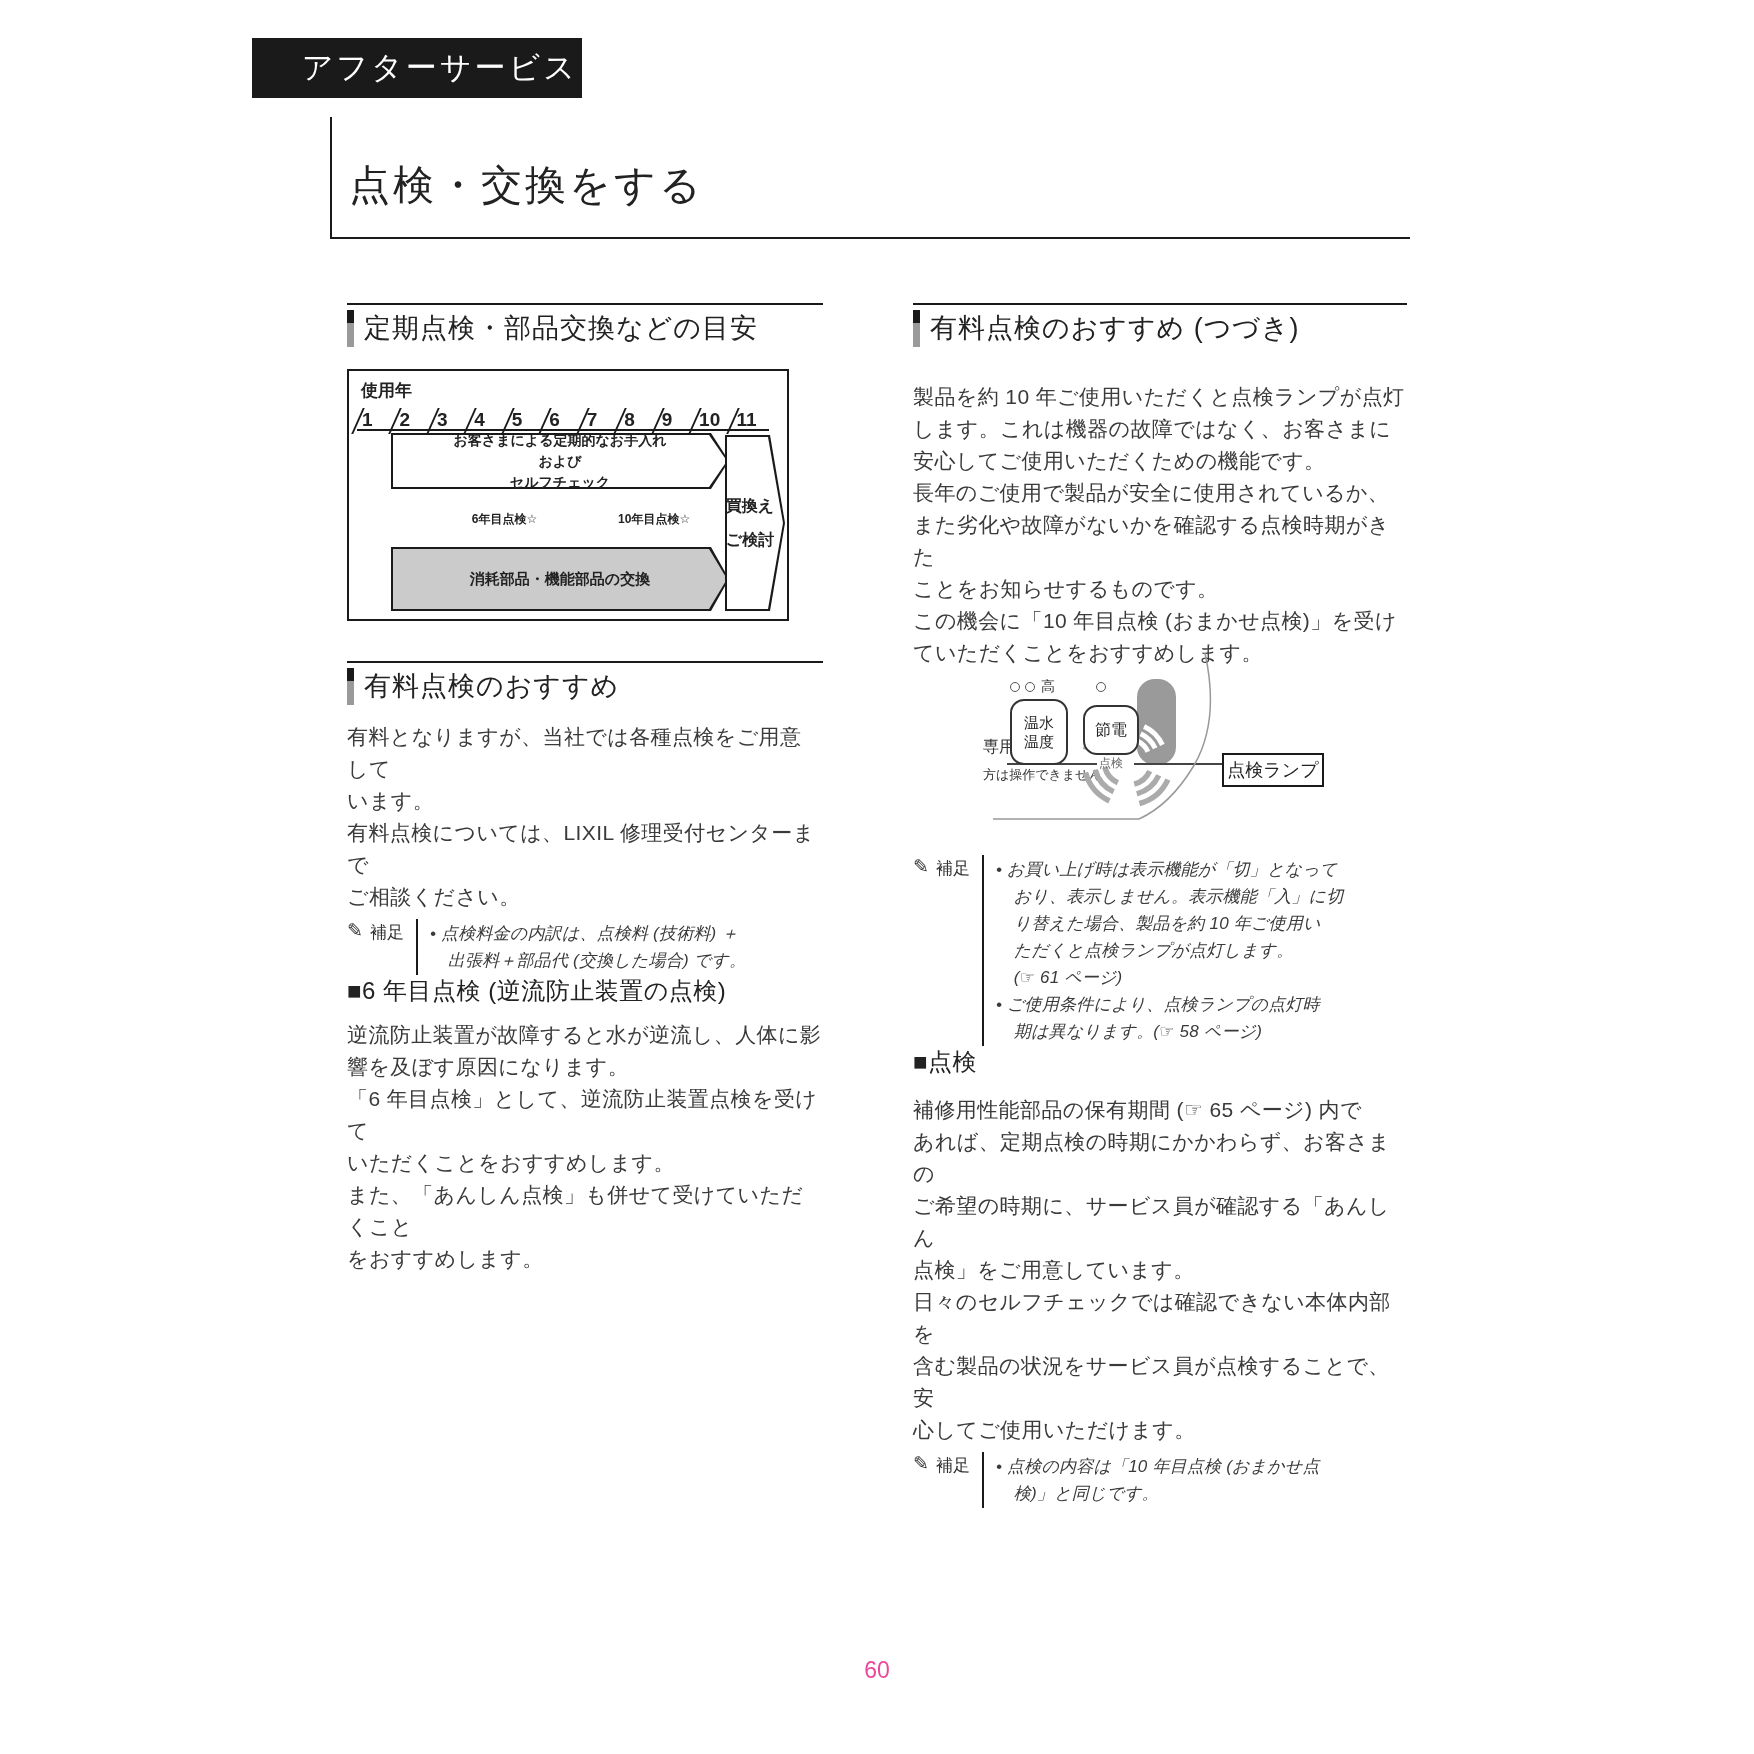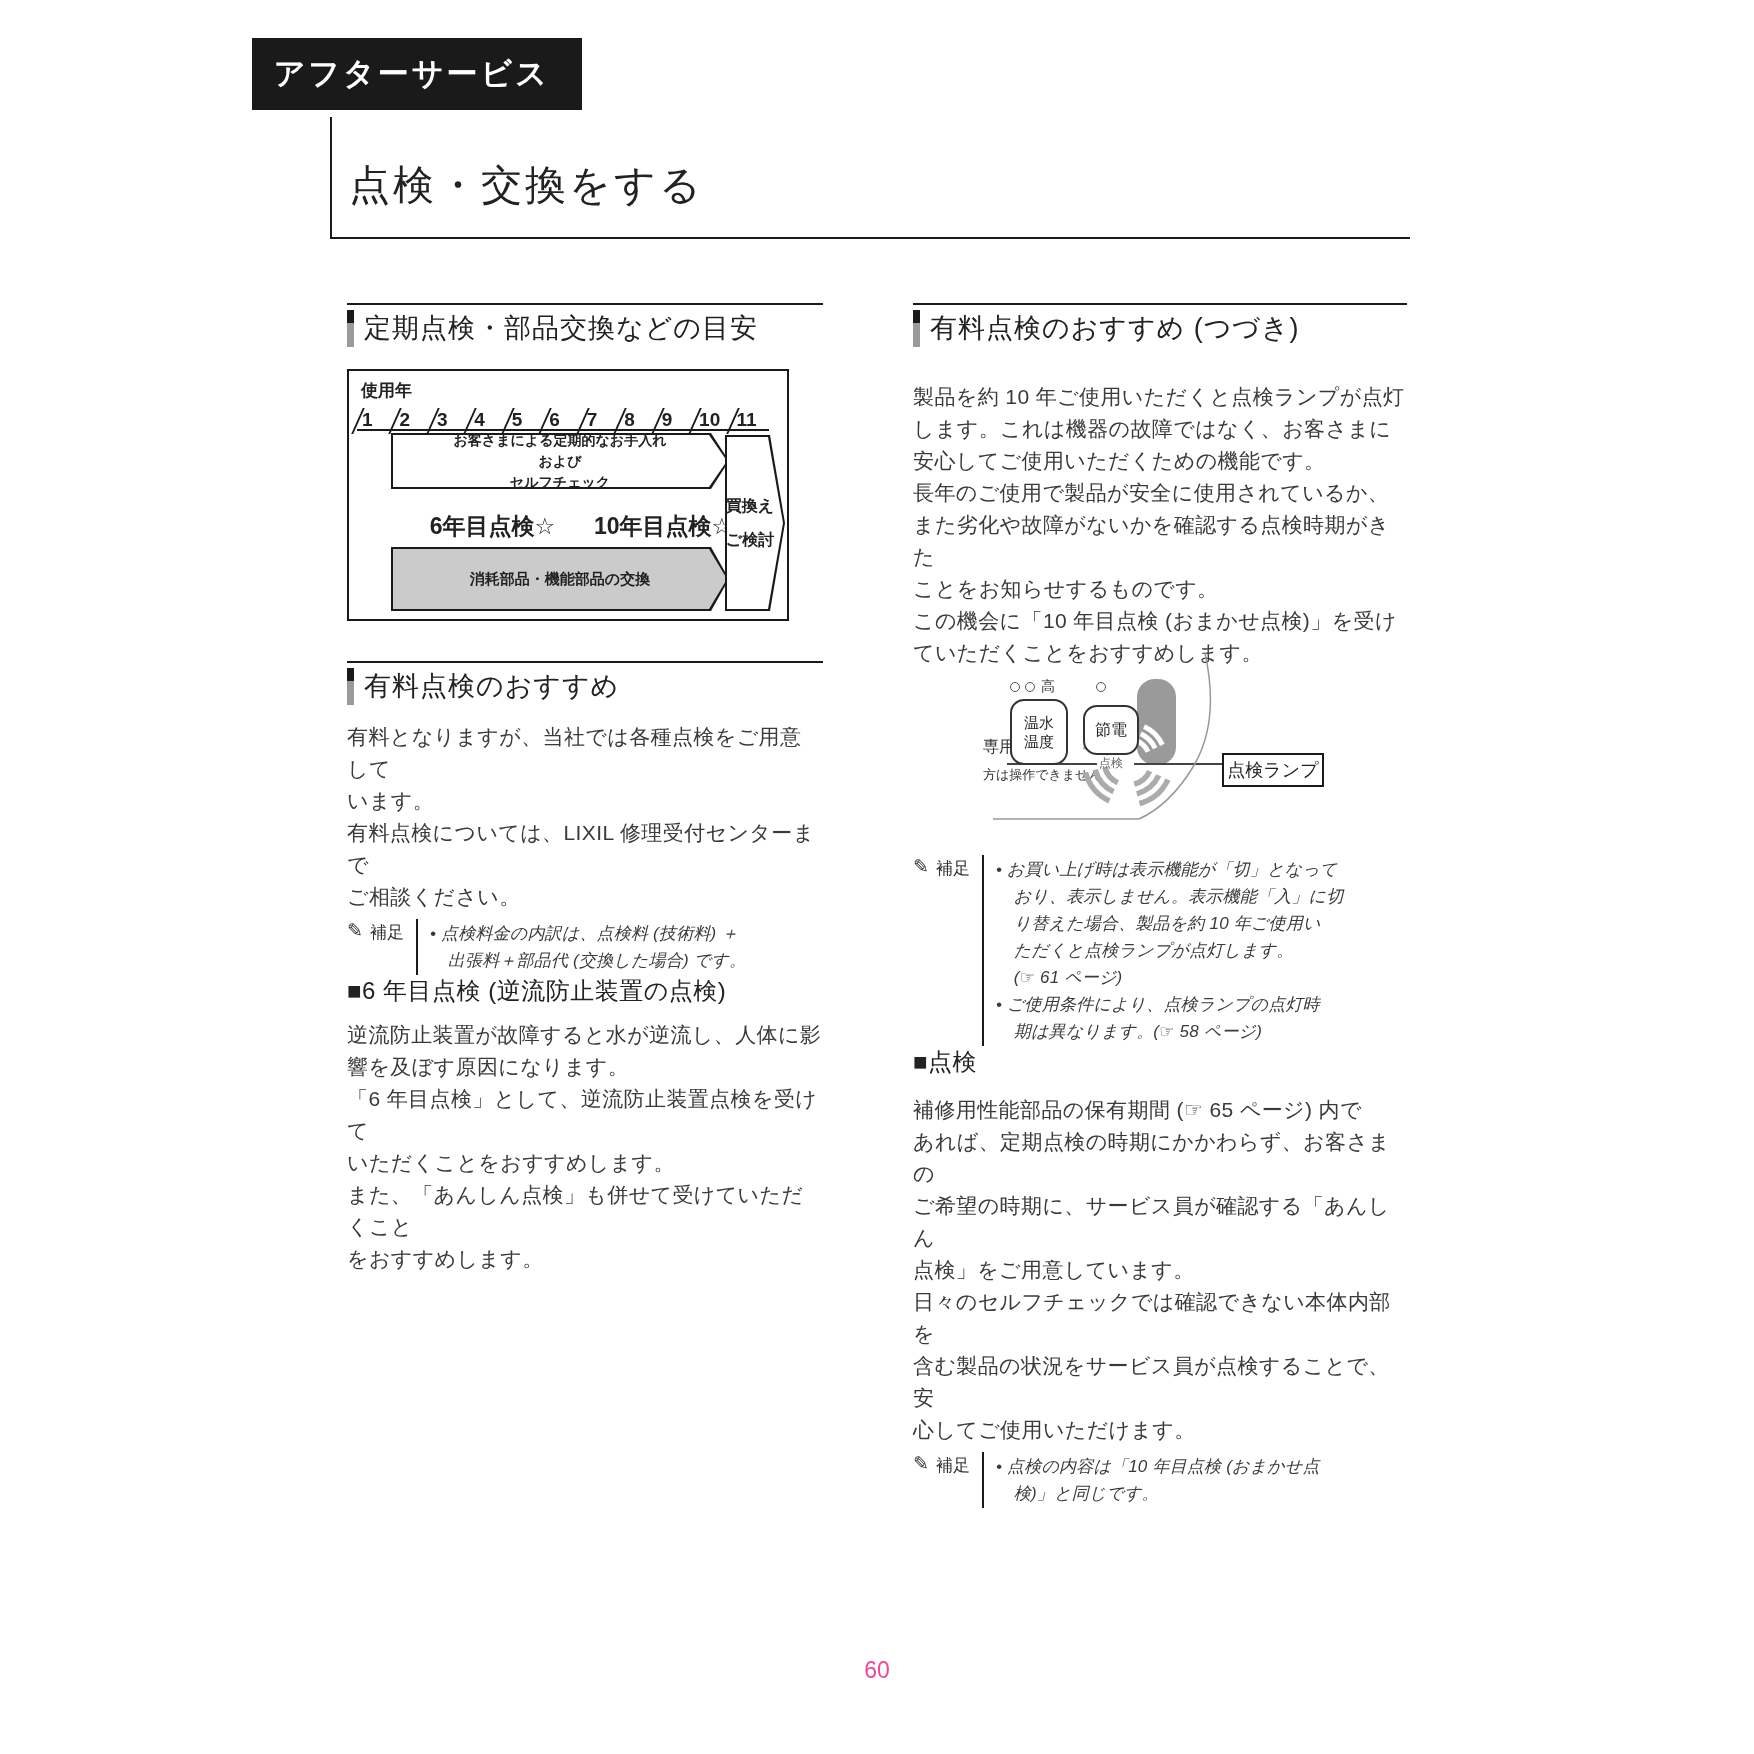--- a/index.html
+++ b/index.html
@@ -1,23 +1,23 @@
 <!DOCTYPE html>
 <html lang="ja"><head>
 <meta charset="utf-8">
 <style>
   html,body{margin:0;padding:0;background:#e8e8e8;}
   #page{position:relative;width:1754px;height:1754px;background:#ffffff;margin:0 auto;overflow:hidden;
         font-family:"Liberation Sans","DejaVu Sans",sans-serif;color:#2b2b2b;}
   .pre{white-space:pre-line;}
 
   
-  #banner{position:absolute;left:252px;top:38px;width:330px;height:72px;background:#1a1a1a;color:#fff;
-          display:flex;align-items:center;justify-content:flex-end;padding-right:32px;box-sizing:border-box;
-          font-size:31px;font-weight:700;letter-spacing:3px;}
+  #banner{position:absolute;left:252px;top:38px;width:330px;height:60px;background:#1a1a1a;color:#fff;
+          display:flex;align-items:center;justify-content:flex-end;padding-right:4px;box-sizing:border-box;
+          font-size:31px;font-weight:400;letter-spacing:3px;}
   #title-rule{position:absolute;left:330px;top:117px;width:1078px;height:120px;
           border-left:2px solid #1a1a1a;border-bottom:2px solid #1a1a1a;}
   #page-title{position:absolute;left:349px;top:158px;margin:0;font-size:41px;font-weight:400;letter-spacing:3px;color:#222;}
 
   
   .col{position:absolute;top:303px;}
   #col-left{left:347px;width:476px;}
   #col-right{left:913px;width:494px;}
 
   .sec-h{border-top:2px solid #1a1a1a;padding-top:5px;display:flex;gap:10px;align-items:flex-start;}
@@ -52,21 +52,21 @@
   .pent .pent-txt{position:absolute;inset:0;display:flex;align-items:center;justify-content:center;
       text-align:center;font-weight:700;color:#222;z-index:1;}
   #arrow-selfcheck{left:42px;top:62px;width:338px;height:56px;--tip:18px;}
   #arrow-selfcheck .pent-txt{font-size:14px;line-height:1.5;}
   #arrow-consumable{left:42px;top:176px;width:338px;height:64px;--tip:18px;}
   #arrow-consumable .pent-fg{background:#cbcbcb;}
   #arrow-consumable .pent-txt{font-size:15px;}
   #arrow-replace{left:376px;top:64px;width:60px;height:176px;--tip:15px;}
   #arrow-replace .pent-txt{font-size:16px;line-height:2.1;padding-right:10px;}
   #stars-row{position:absolute;left:42px;top:140px;width:380px;display:flex;justify-content:space-evenly;
-      font-size:23px;font-weight:700;color:#222;}
+      font-size:12px;font-weight:700;color:#222;}
 
   
   #panel{position:relative;width:494px;height:190px;margin-top:-20px;}
   #panel .led{position:absolute;width:10px;height:10px;border:1.5px solid #555;border-radius:50%;box-sizing:border-box;}
   #led-a{left:97px;top:33px;} #led-b{left:112px;top:33px;} #led-c{left:183px;top:33px;}
   #high-label{position:absolute;left:128px;top:29px;font-size:14px;color:#333;}
   .pbtn{position:absolute;border:2.5px solid #333;border-radius:14px;box-sizing:border-box;background:#fff;
         display:flex;align-items:center;justify-content:center;text-align:center;font-weight:500;color:#222;z-index:2;}
   #btn-onsui{left:97px;top:50px;width:58px;height:66px;font-size:15px;line-height:1.3;}
   #btn-setsuden{left:170px;top:56px;width:56px;height:50px;font-size:16px;}

